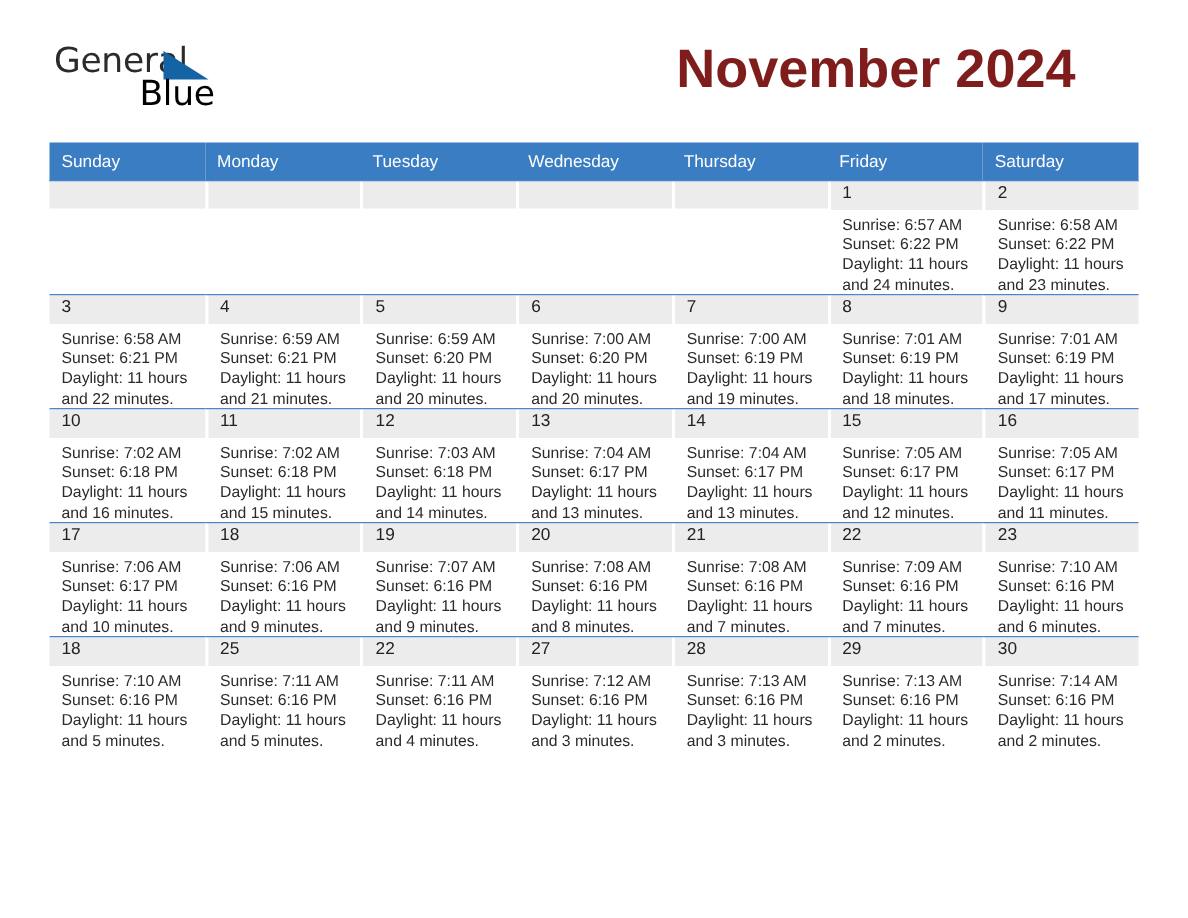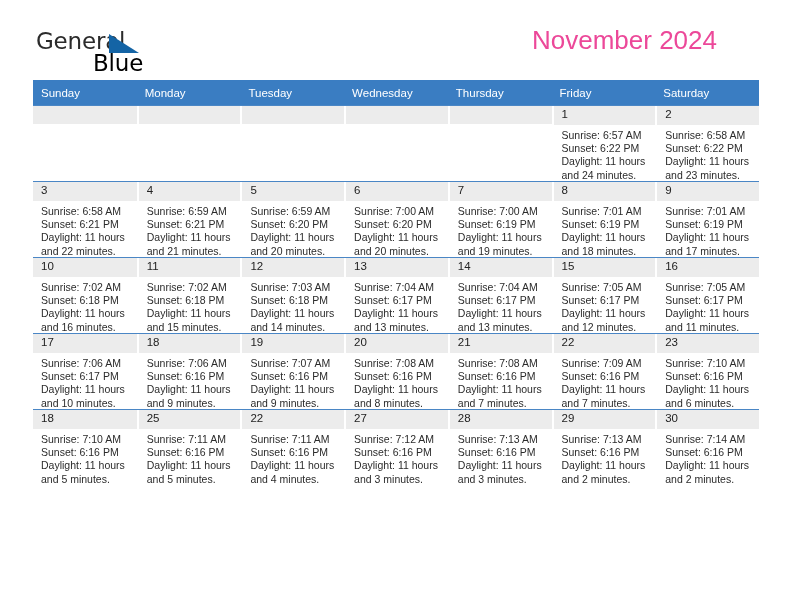--- a/index.html
+++ b/index.html
@@ -67,37 +67,37 @@
     height: 0;
     border-left: 30px solid #1464a5;
     border-top: 19px solid transparent;
   }
 
   .title-block {
     text-align: right;
     padding-top: 0px;
   }
   .cal-title {
-    font-size: 26px;
-    font-weight: normal;
-    color: #ec4899;
+    font-size: 36px;
+    font-weight: bold;
+    color: #7f1d1d;
     line-height: 1.12;
     letter-spacing: 0px;
   }
   .cal-subtitle {
     font-size: 14.5px;
     color: #3a3a3a;
     margin-top: 7px;
     line-height: 1.1;
   }
 
   
   .calendar {
     width: 726px;
-    margin-top: 8px;
+    margin-top: 23px;
     border-collapse: collapse;
     table-layout: fixed;
   }
   .calendar th {
     background: #3a7dc2;
     color: #ffffff;
     font-size: 11.5px;
     font-weight: normal;
     text-align: left;
     padding: 6px 0 6px 8px;

